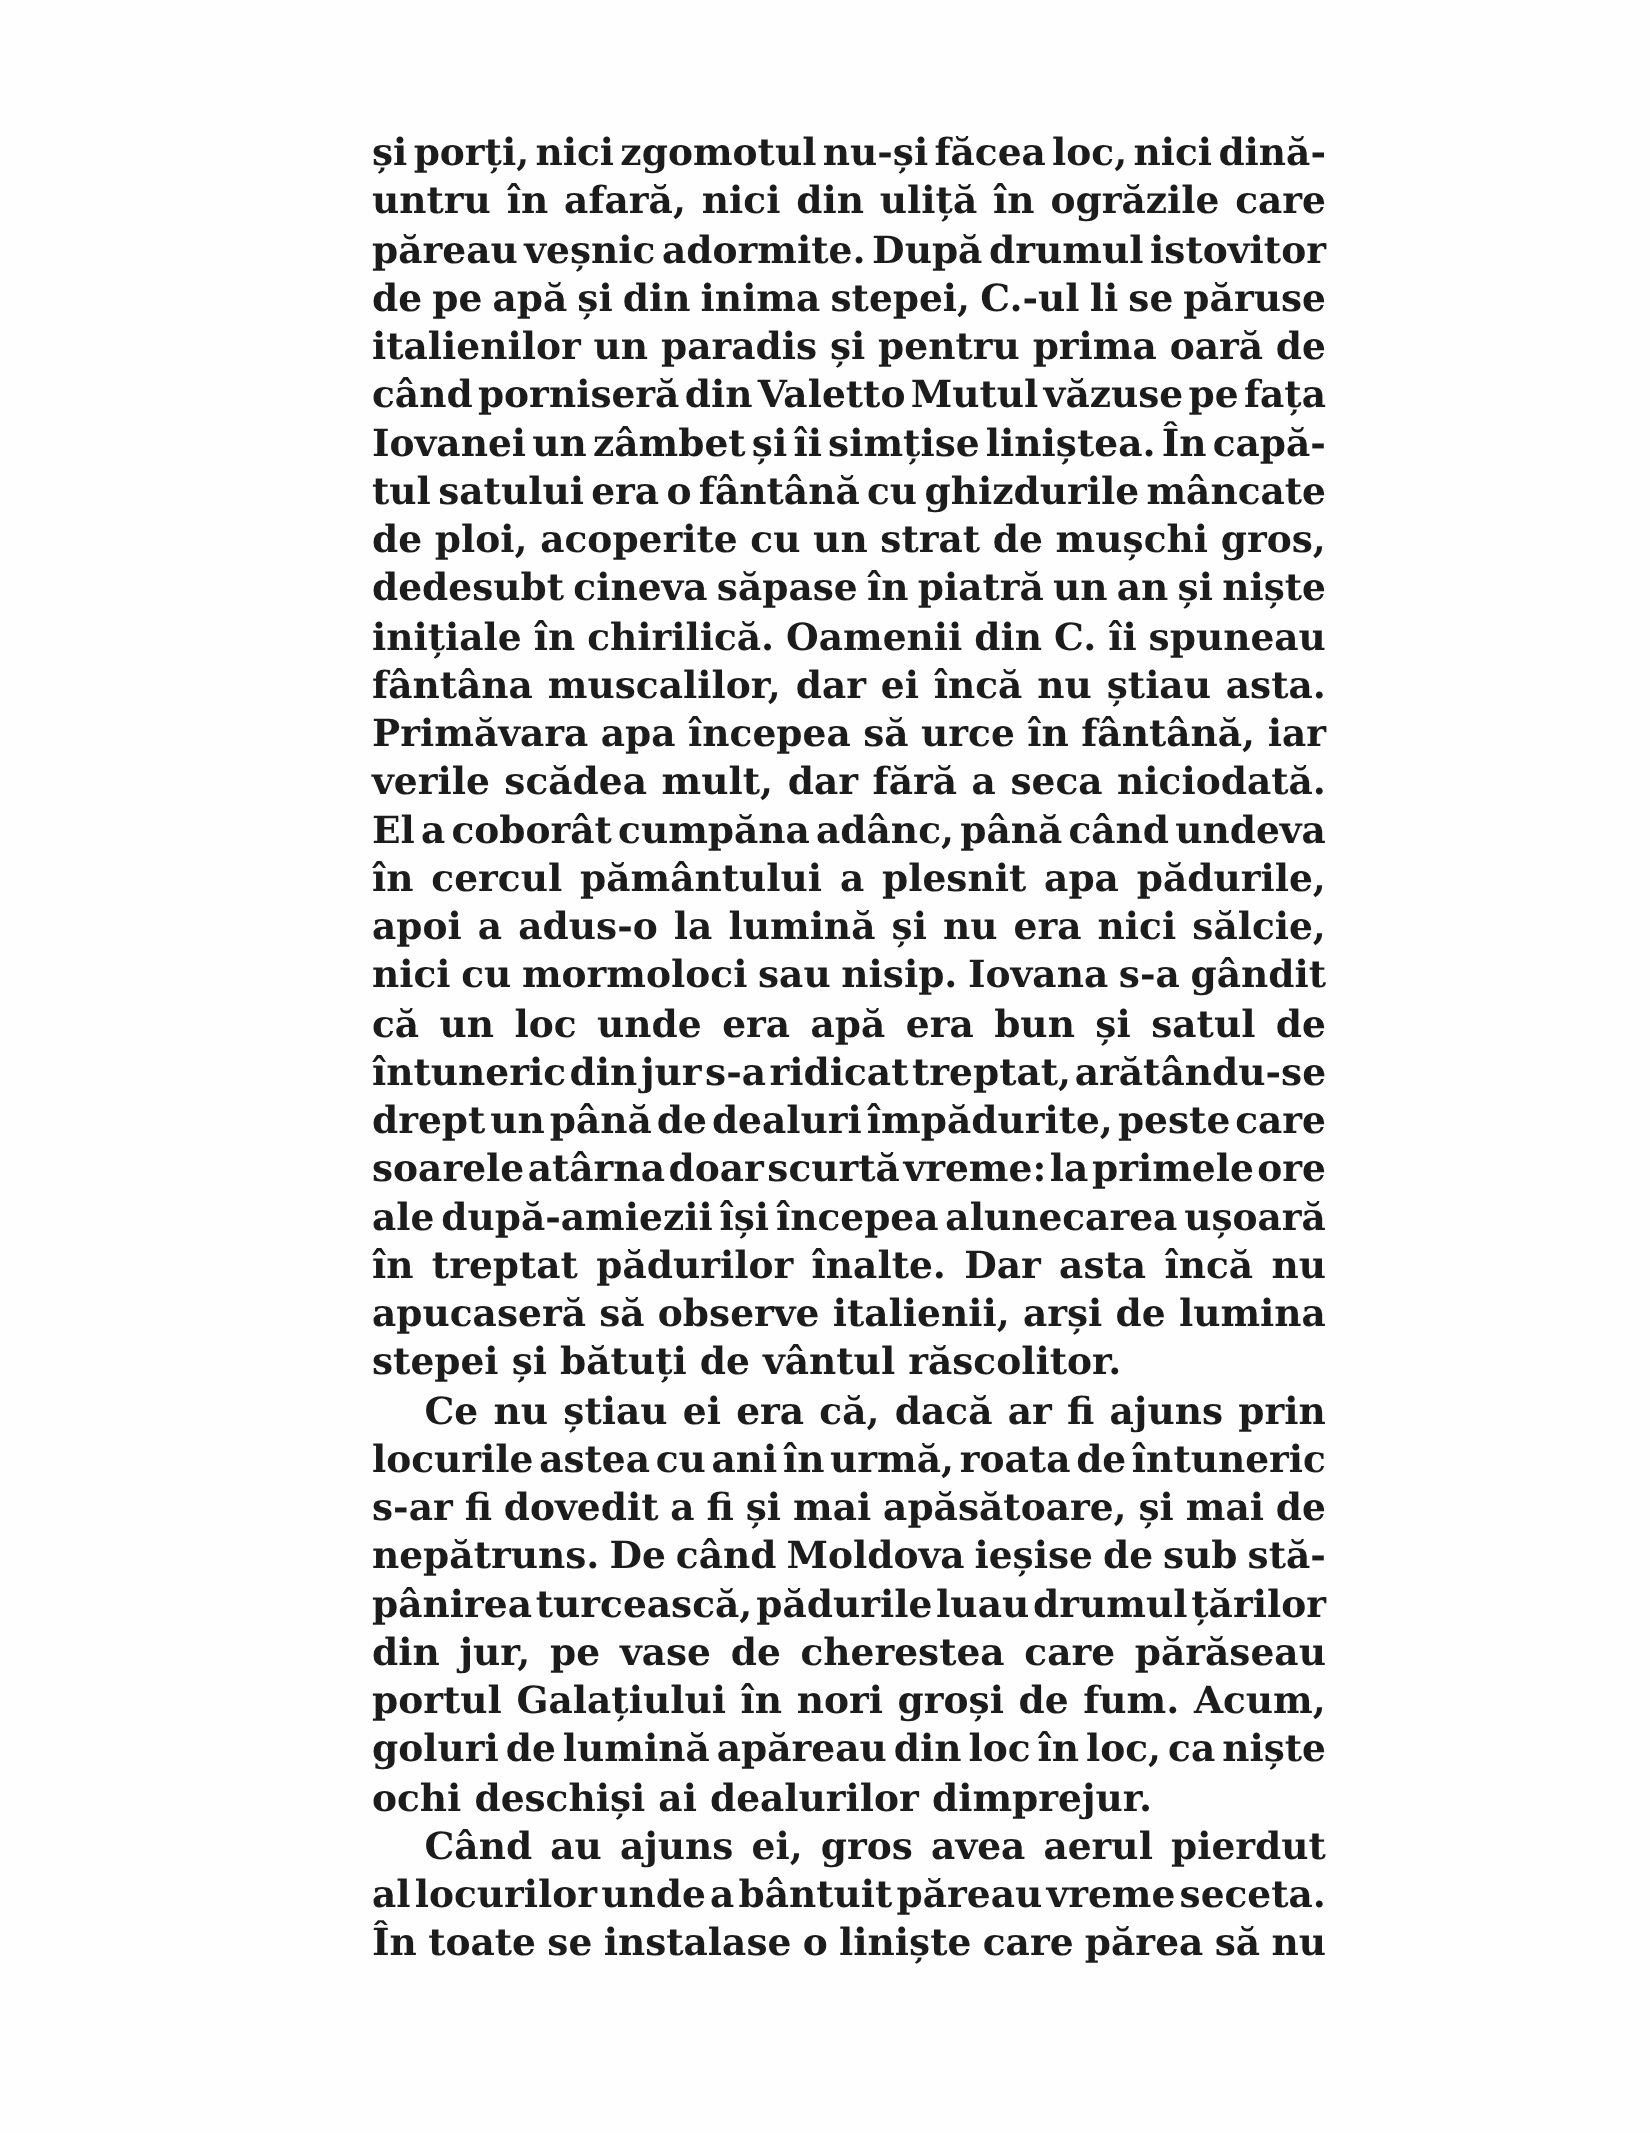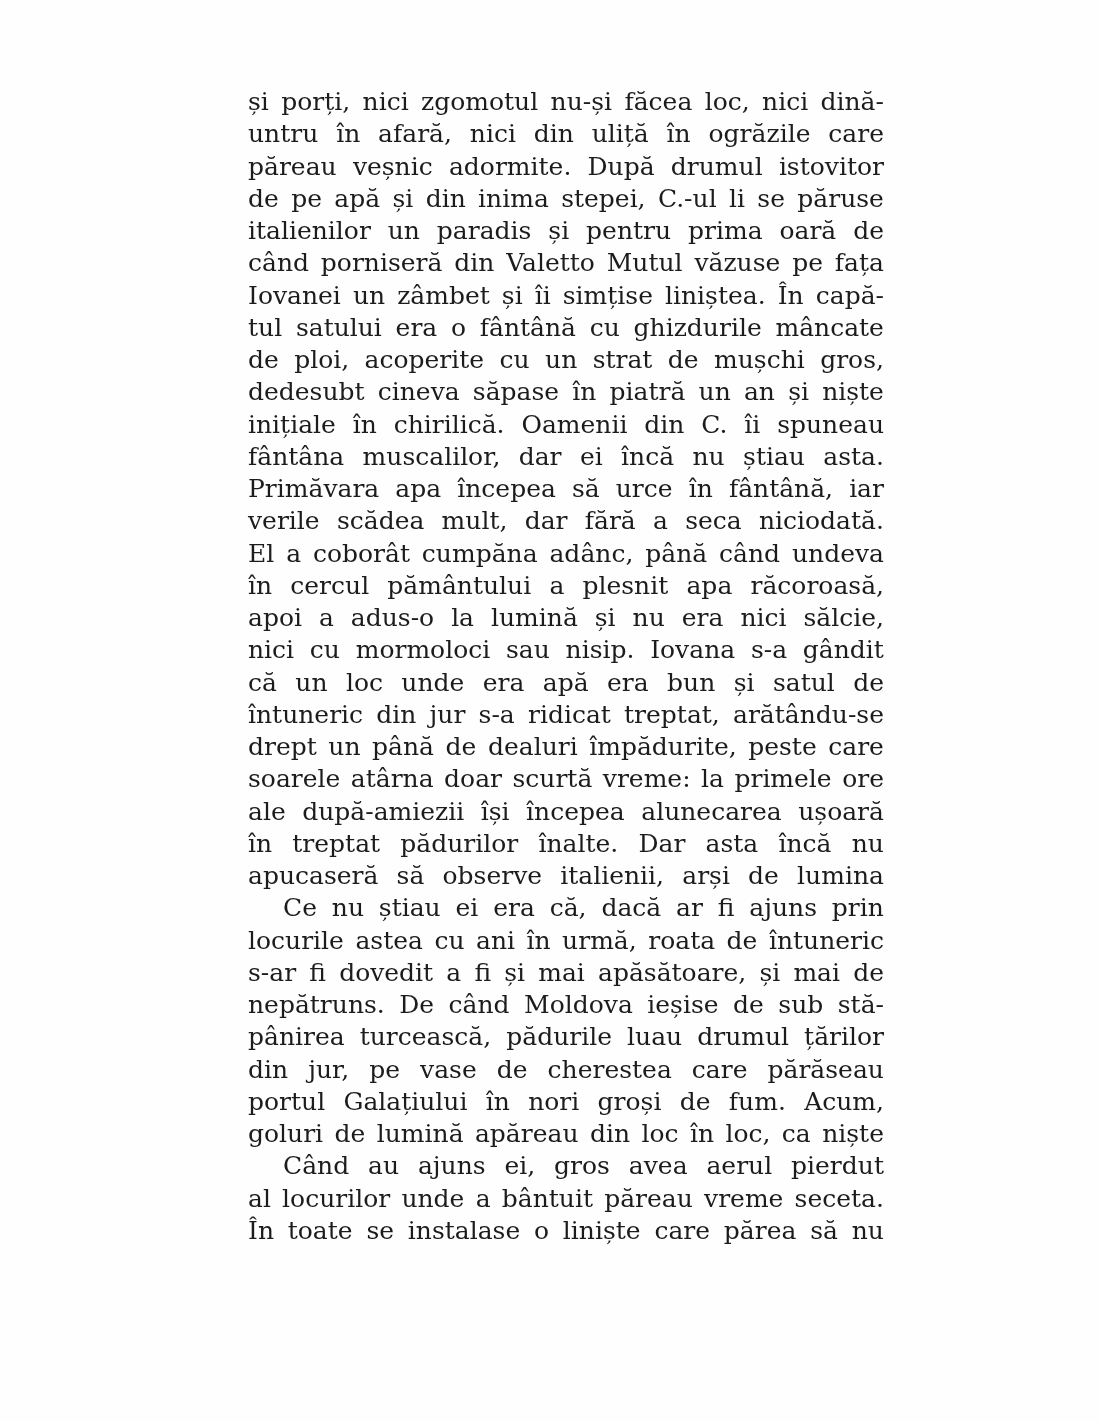--- a/index.html
+++ b/index.html
@@ -17,20 +17,21 @@
   }
   .page {
     position: absolute;
     inset: 0;
   }
   .text-block {
     position: absolute;
     left: 248px;
     top: 86px;
     width: 636px;
+    font-weight: bold;
   }
   .line {
     height: 32.25px;
     font-size: 25px;
     line-height: 32.25px;
     white-space: nowrap;
   }
   .line.justify {
     display: flex;
     justify-content: space-between;
@@ -213,21 +214,21 @@
         <span>când</span>
         <span>undeva</span>
       </div>
       <div class="line justify">
         <span>în</span>
         <span>cercul</span>
         <span>pământului</span>
         <span>a</span>
         <span>plesnit</span>
         <span>apa</span>
-        <span>răcoroasă,</span>
+        <span>pădurile,</span>
       </div>
       <div class="line justify">
         <span>apoi</span>
         <span>a</span>
         <span>adus-o</span>
         <span>la</span>
         <span>lumină</span>
         <span>și</span>
         <span>nu</span>
         <span>era</span>
@@ -306,20 +307,21 @@
       </div>
       <div class="line justify">
         <span>apucaseră</span>
         <span>să</span>
         <span>observe</span>
         <span>italienii,</span>
         <span>arși</span>
         <span>de</span>
         <span>lumina</span>
       </div>
+      <div class="line">stepei și bătuți de vântul răscolitor.</div>
       <div class="line indent justify">
         <span>Ce</span>
         <span>nu</span>
         <span>știau</span>
         <span>ei</span>
         <span>era</span>
         <span>că,</span>
         <span>dacă</span>
         <span>ar</span>
         <span>fi</span>
@@ -393,20 +395,21 @@
         <span>de</span>
         <span>lumină</span>
         <span>apăreau</span>
         <span>din</span>
         <span>loc</span>
         <span>în</span>
         <span>loc,</span>
         <span>ca</span>
         <span>niște</span>
       </div>
+      <div class="line">ochi deschiși ai dealurilor dimprejur.</div>
       <div class="line indent justify">
         <span>Când</span>
         <span>au</span>
         <span>ajuns</span>
         <span>ei,</span>
         <span>gros</span>
         <span>avea</span>
         <span>aerul</span>
         <span>pierdut</span>
       </div>

